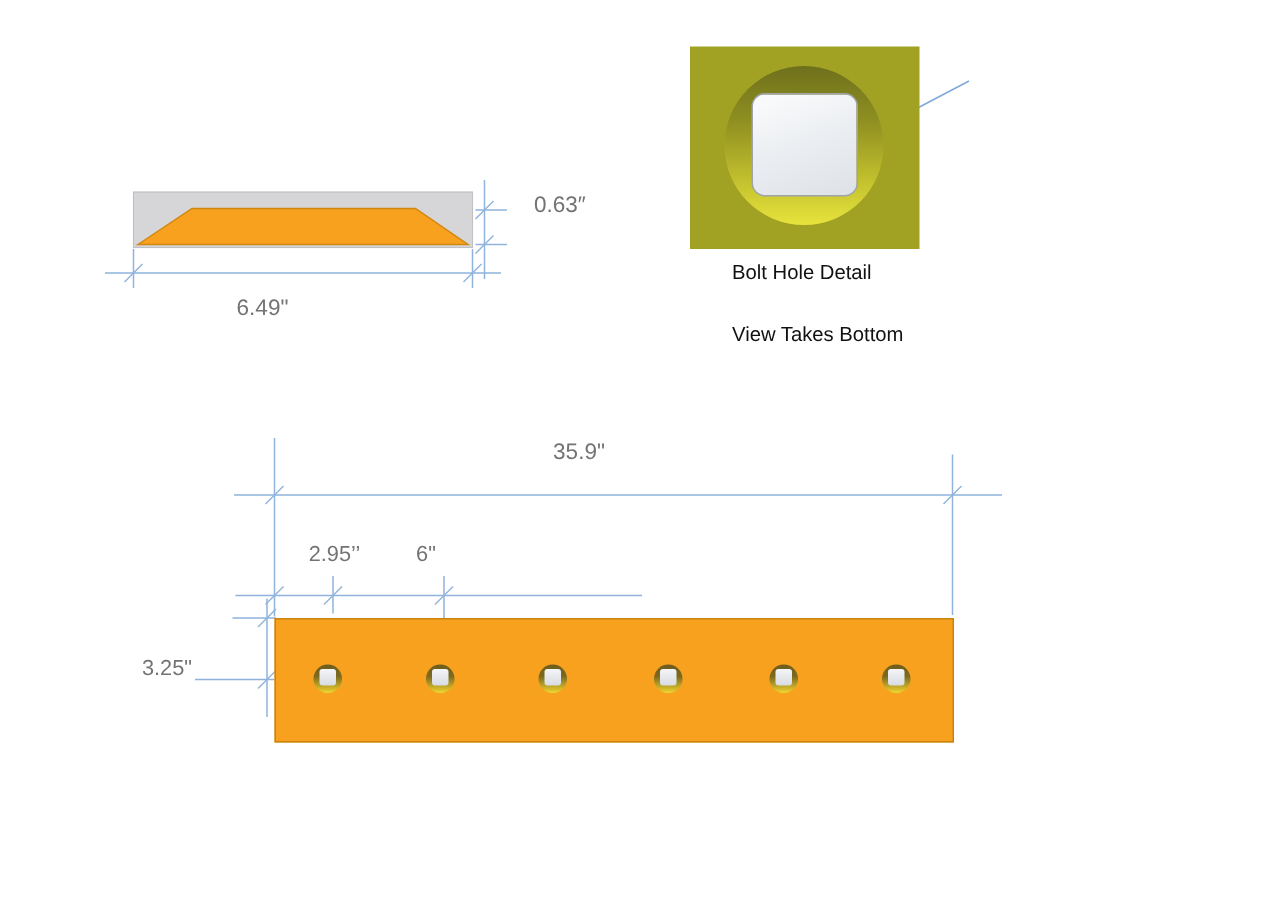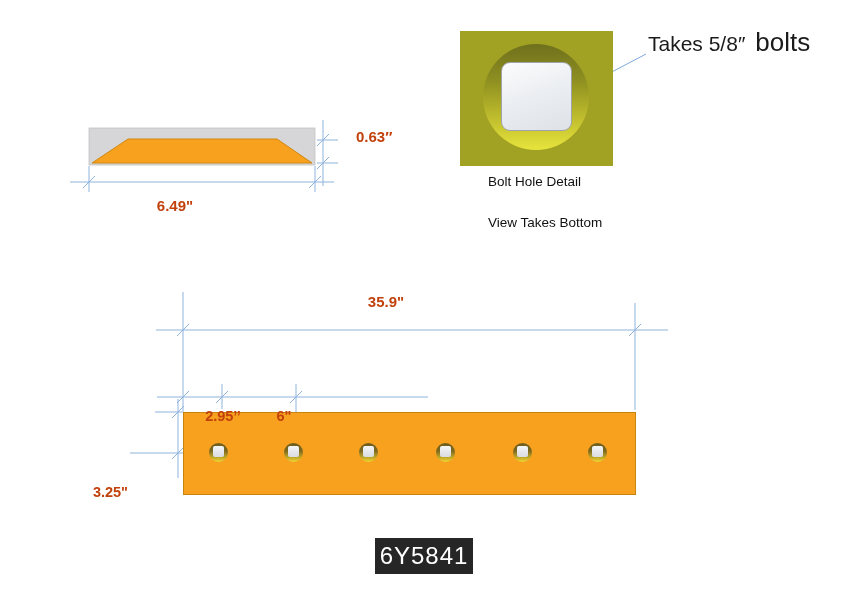--- a/index.html
+++ b/index.html
@@ -2,22 +2,22 @@
 <html><head>
 <meta charset="utf-8">
 <style>
   html,body{margin:0;padding:0;background:#fff;}
   .canvas{
     position:relative;width:849px;height:600px;background:#ffffff;
     font-family:"Liberation Sans",sans-serif;color:#1b1b1b;overflow:hidden;
   }
   .abs{position:absolute;}
   svg.overlay{position:absolute;left:0;top:0;pointer-events:none;}
-  .dim-label{font-size:15px;color:#c2410c;white-space:nowrap;font-weight:bold;}
-  .dim-label.small{font-size:14.5px;margin-top:46px;}
+  .dim-label{font-size:15px;color:#737373;white-space:nowrap;}
+  .dim-label.small{font-size:14.5px;}
   .center{text-align:center;}
   .right{text-align:right;}
 
   
   .detail-square{left:460px;top:31px;width:153px;height:135px;background:#A1A223;}
   .detail-circle{left:483px;top:44px;width:106px;height:106px;border-radius:50%;
     background:linear-gradient(180deg,#6F701C 0%,#8F9021 35%,#BDBB2C 68%,#E7E43D 100%);}
   .detail-bolt-square{left:501px;top:62px;width:71px;height:69px;border-radius:9px;
     background:linear-gradient(160deg,#FBFCFD 0%,#E9ECF0 55%,#DEE2E7 100%);
     border:1px solid #9FA4AC;box-sizing:border-box;}
@@ -86,23 +86,20 @@
     </g>
   </svg>
 
   <div class="abs dim-label center" style="left:140px;top:197px;width:70px;">6.49"</div>
   <div class="abs dim-label" style="left:356px;top:128px;">0.63″</div>
 
   <div class="abs detail-square"></div>
   <div class="abs detail-circle"></div>
   <div class="abs detail-bolt-square"></div>
 
-  <div class="abs callout">
-    <span class="pre">Takes 5/8″</span><span class="suf">bolts</span>
-  </div>
   <div class="abs caption" style="left:488px;top:174px;">Bolt Hole Detail</div>
   <div class="abs caption" style="left:488px;top:215px;">View Takes Bottom</div>
 
   <div class="abs plate"></div>
   <div class="abs hole" style="left:209px;">
       <div class="sq"></div>
     </div>
   <div class="abs hole" style="left:284px;">
       <div class="sq"></div>
     </div>
@@ -117,17 +114,14 @@
     </div>
   <div class="abs hole" style="left:588px;">
       <div class="sq"></div>
     </div>
 
   <div class="abs dim-label center" style="left:346px;top:293px;width:80px;">35.9"</div>
   <div class="abs dim-label small center" style="left:193px;top:362px;width:60px;">2.95’’</div>
   <div class="abs dim-label small center" style="left:264px;top:362px;width:40px;">6"</div>
   <div class="abs dim-label small right" style="left:64px;top:438px;width:64px;">3.25"</div>
 
-  <div class="abs part-tag">
-    <span>6Y5841</span>
-  </div>
 
 </div>
 
 </body></html>

